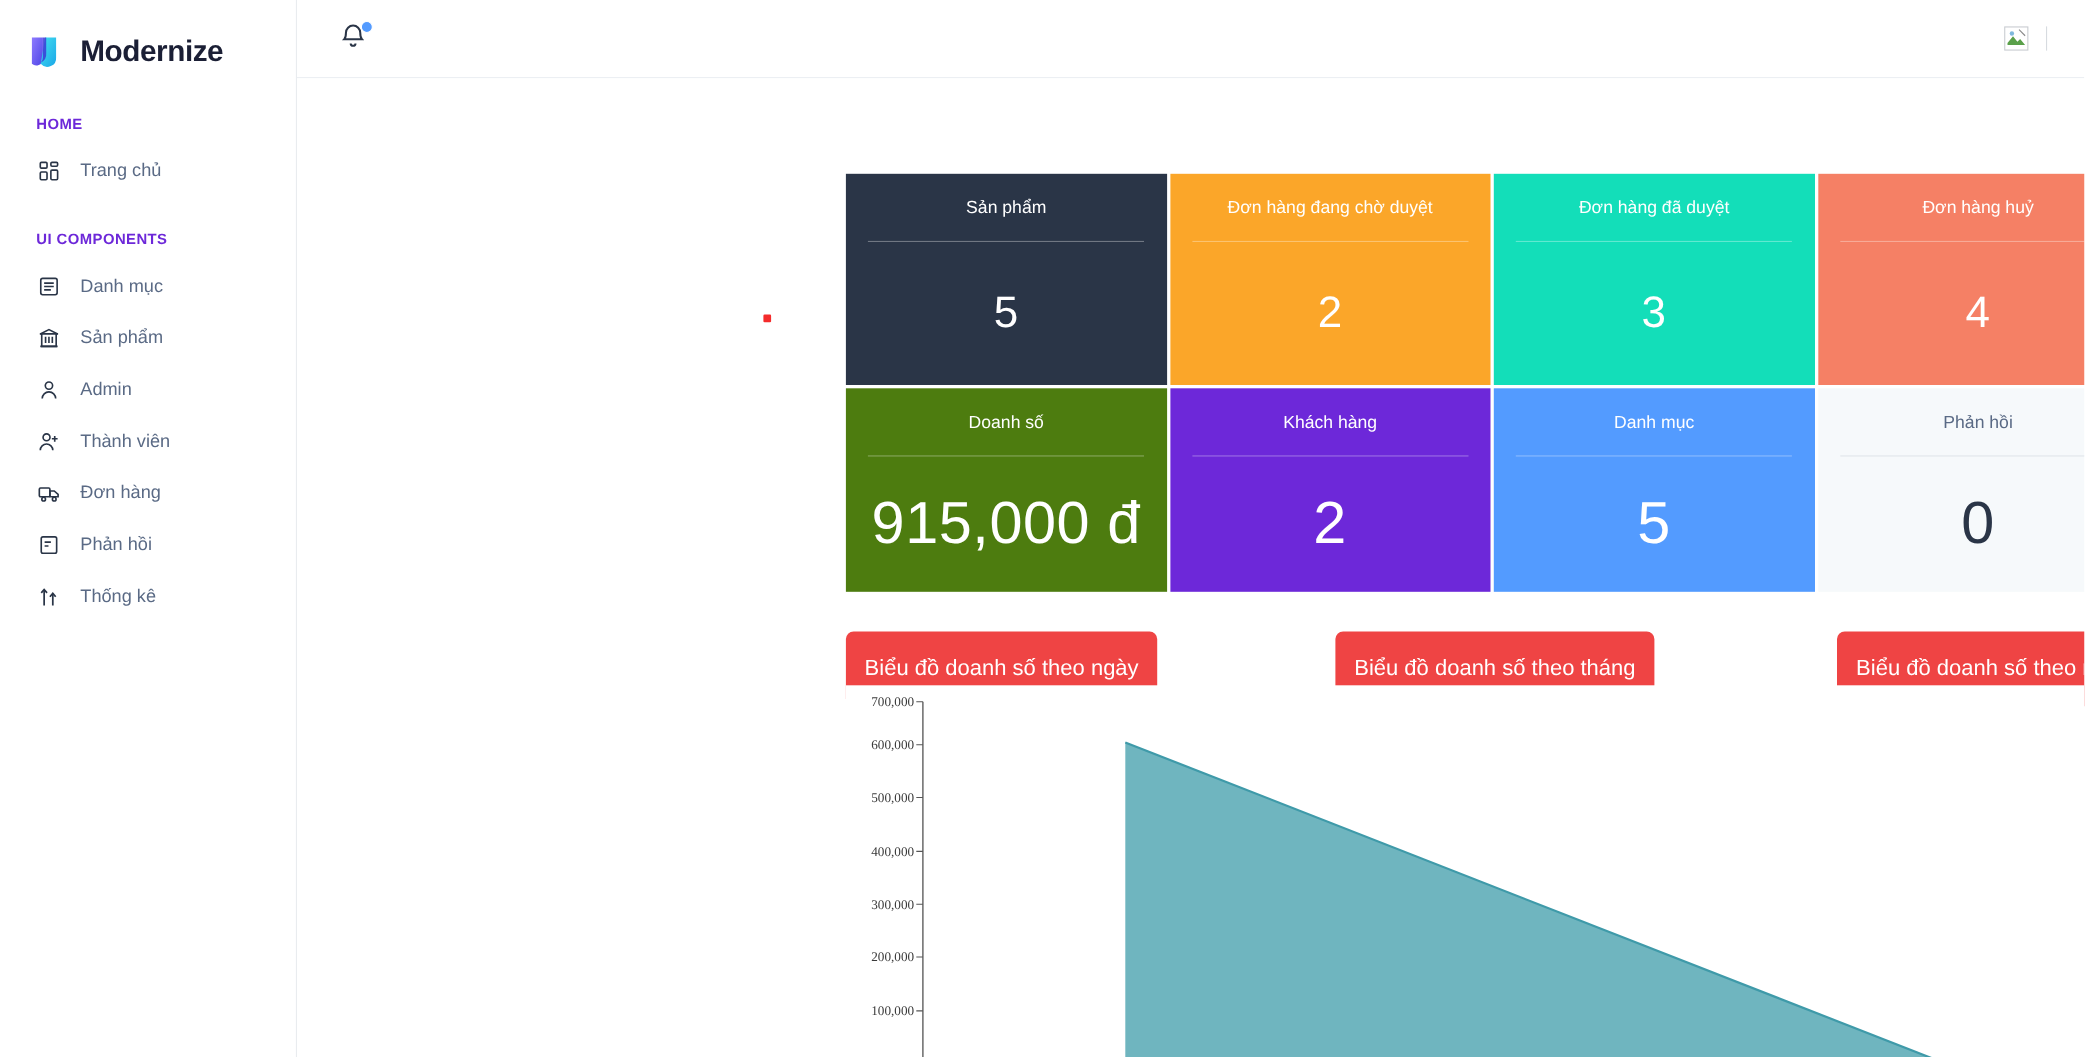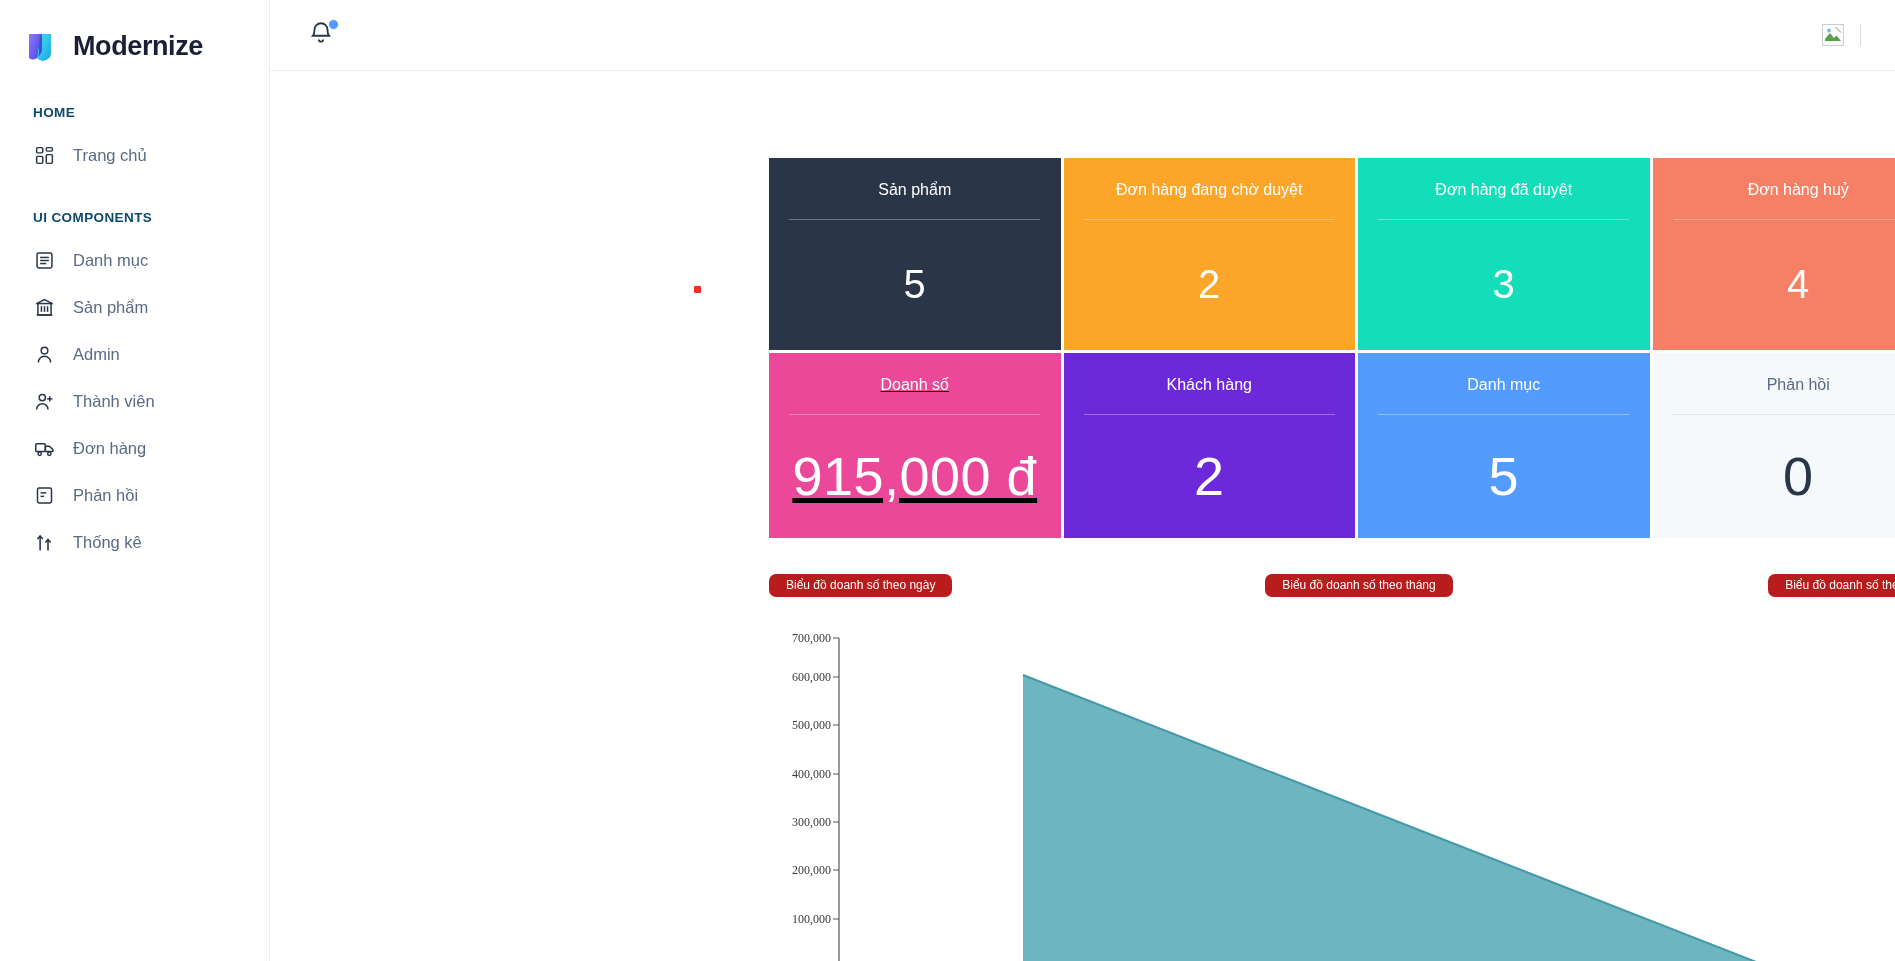--- a/index.html
+++ b/index.html
@@ -21,21 +21,21 @@
   }
   .brand {
     display: flex; align-items: center; gap: 12px;
     padding: 22px 0 0 27px; height: 71px;
   }
   .brand-logo { width: 34px; height: 30px; position: relative; flex:0 0 34px;}
   .brand-name {
     font-size: 27px; font-weight: 700; color: #1b1f35; letter-spacing: -0.4px;
   }
   .nav-section-title {
-    font-size: 13.5px; font-weight: 700; color: #0c4a6e;
+    font-size: 13.5px; font-weight: 700; color: #6d28d9;
     letter-spacing: .4px; padding: 0 0 0 33px; margin-top: 34px; margin-bottom: 14px;
   }
   .nav-item {
     display: flex; align-items: center; gap: 18px;
     height: 42px; padding-left: 33px; cursor: pointer;
     color: #5a6a85; font-size: 16.5px;
     margin-bottom: 5px;
   }
   .nav-ico { width: 22px; height: 22px; flex: 0 0 22px; display:flex; align-items:center; justify-content:center; color:#2a3547; }
   .nav-ico svg { width: 21px; height: 21px; display:block; }
@@ -91,37 +91,37 @@
   .stat-value {
     flex:1 1 auto; display:flex; align-items:center; justify-content:center;
     width:100%;
     font-size: 40px; color:#ffffff; font-weight:400; letter-spacing:.5px;
   }
   .stat-value.big { font-size: 54px; }
   .c-dark   { background:#2a3547; }
   .c-orange { background:#fba629; }
   .c-teal   { background:#13deb9;align-items:center; }
   .c-salmon { background:#f58065; }
-  .c-blue   { background:#ec4899;text-decoration:underline; }
+  .c-blue   { background:#4d7c0f; }
   .c-slate  { background:#6d28d9; }
   .c-blue2  { background:#539bff; }
   .c-light  { background:#f6f9fb; }
   .c-light .stat-title { color:#5a6a85; }
   .c-light .stat-value { color:#2a3547; }
   .c-light .stat-rule  { background:#dfe5ea; }
 
   
   .chart-btns {
     position:absolute; left: 499px; top: 503px;
     width: 1180px; display:flex; align-items:flex-start;
   }
   .chart-btn {
-    background:#b91c1c; color:#fff; border:none; border-radius:7px;
+    background:#ef4444; color:#fff; border:none; border-radius:7px;
     font-family:"Liberation Sans", sans-serif;
-    font-size:12px; padding: 5px 17px; cursor:pointer; white-space:nowrap;
+    font-size:20px; padding: 23px 17px; cursor:pointer; white-space:nowrap;
     line-height:1.1;
   }
   .btn-slot { flex: 1 1 0; display:flex; }
   .btn-slot.s2 { justify-content:center;align-items:flex-end; }
   .btn-slot.s3 { justify-content:flex-end; }
 
   
   .chart-wrap {
     position:absolute; left: 499px; top: 552px;
     width: 1180px; height: 380px; background:#fff;

